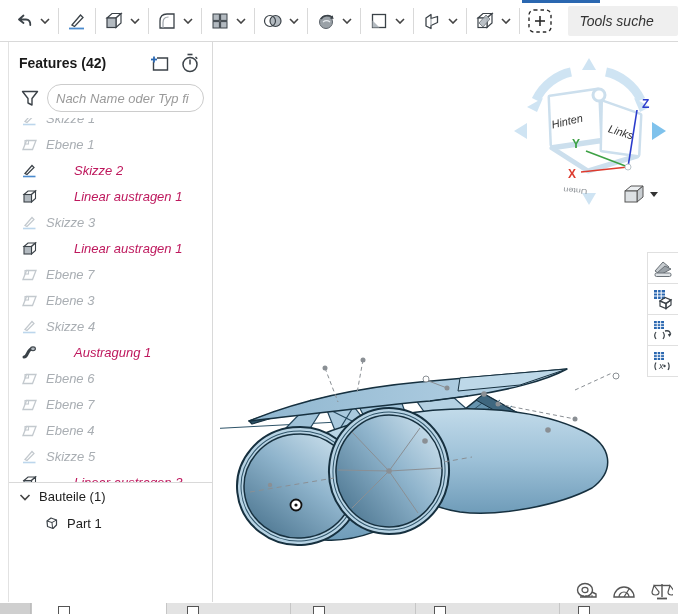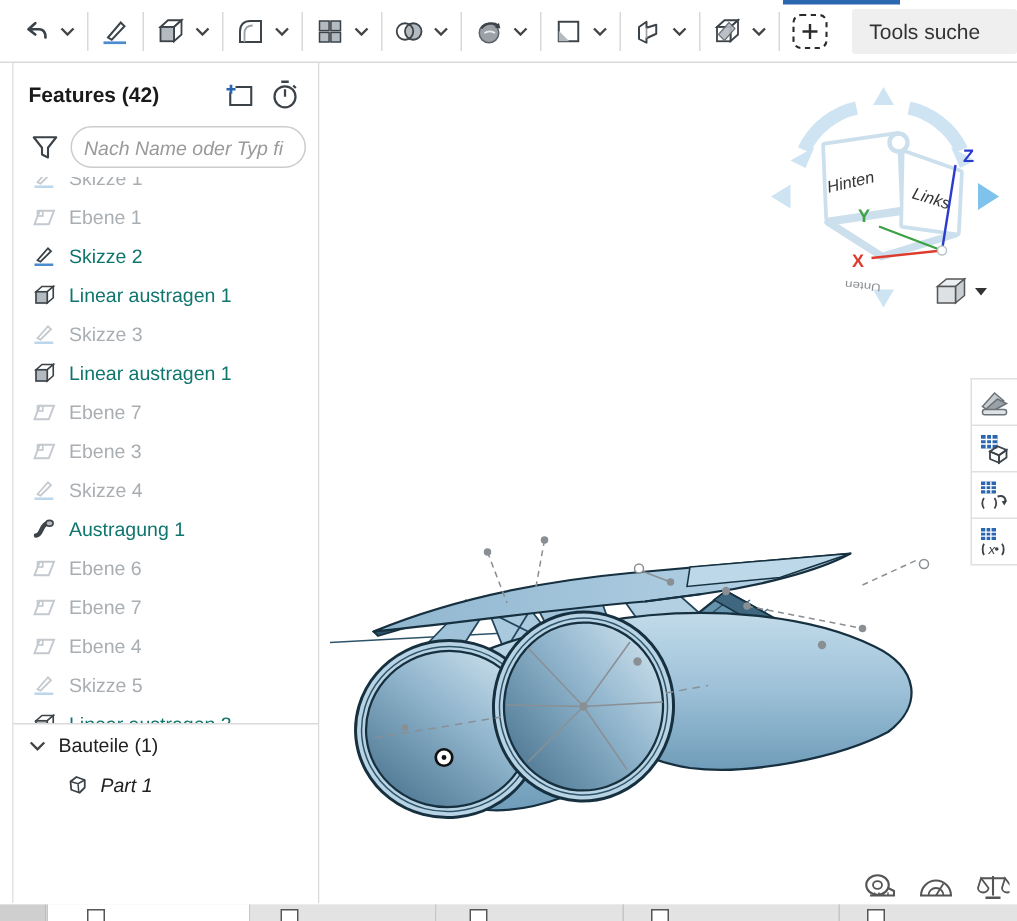--- a/index.html
+++ b/index.html
@@ -8,45 +8,45 @@
   
   .toolbar{position:absolute;left:0;top:0;width:678px;height:42px;background:#fff;
            border-bottom:1px solid #d9d9d9;display:flex;align-items:center;padding-left:6px;box-sizing:border-box;}
   .tgroup{display:flex;align-items:center;height:30px;padding:0 5px;}
   .tbtn{width:26px;height:26px;display:flex;align-items:center;justify-content:center;cursor:pointer;}
   .chev{width:16px;height:26px;display:flex;align-items:center;justify-content:center;cursor:pointer;}
   .tsep{width:1px;height:26px;background:#d9d9d9;}
   .tab-underline{position:absolute;left:522px;top:0;width:78px;height:3px;background:#2a67b0;}
   .toolsearch{margin-left:8px;height:30px;background:#efefef;border-radius:2px;display:flex;
               align-items:center;padding:0 12px;width:90px;white-space:nowrap;overflow:hidden;
-              font-size:14px;color:#333;cursor:text;}
+              font-size:14px;color:#333;cursor:text;font-style:italic;}
   
   .fpanel{position:absolute;left:8px;top:42px;width:205px;height:560px;background:#fff;
           border-left:1px solid #e2e2e2;border-right:1px solid #d9d9d9;box-sizing:border-box;
           display:flex;flex-direction:column;}
   .fhead{display:flex;align-items:center;padding:10px 10px 4px 10px;}
   .fhead .ttl{font-weight:bold;font-size:14px;color:#1a1a1a;flex:1;}
   .fhead .hicon{width:24px;height:22px;display:flex;align-items:center;justify-content:center;cursor:pointer;margin-left:6px;}
   .filterrow{display:flex;align-items:center;padding:6px 8px 6px 10px;}
   .funnel{width:22px;height:22px;display:flex;align-items:center;justify-content:center;cursor:pointer;margin-right:6px;}
   .filterrow input{flex:1;height:26px;border:1px solid #ccc;border-radius:14px;padding:0 8px;
                    font-style:italic;font-size:13px;color:#555;outline:none;min-width:0;background:#fff;}
   .filterrow input::placeholder{color:#9a9a9a;font-style:italic;}
   .flist{flex:1;overflow:hidden;position:relative;}
-  .flist-inner{position:absolute;top:-13px;left:0;right:0;}
+  .flist-inner{position:absolute;top:-13px;left:0;right:0;font-style:italic;}
   .frow{display:flex;align-items:center;height:26px;padding-left:12px;font-size:13px;cursor:pointer;}
   .frow .fi{width:17px;height:17px;margin-right:8px;flex:0 0 auto;}
   .frow.sup{color:#a9aeb3;}
   .frow.sup .fi{--ic:#c3c9ce;--skline:#bcd6ec;}
-  .frow.norm{color:#0f766e;}
+  .frow.norm{color:#be185d;gap:28px;}
   .frow.norm .fi{--ic:#3b4248;--skline:#4b8bce;}
   .psec{border-top:1px solid #d9d9d9;}
   .psec .srow{display:flex;align-items:center;height:27px;padding-left:8px;font-size:13px;color:#212121;cursor:pointer;}
   .psec .srow .cicon{width:16px;height:16px;margin-right:6px;}
-  .psec .prow{display:flex;align-items:center;height:26px;padding-left:34px;font-size:13px;color:#212121;cursor:pointer;font-style:italic;}
+  .psec .prow{display:flex;align-items:center;height:26px;padding-left:34px;font-size:13px;color:#212121;cursor:pointer;}
   .psec .prow .fi{width:17px;height:17px;margin-right:7px;--ic:#3b4248;}
   .psec-spacer{height:66px;}
   
   .ptoggle{position:absolute;left:214px;top:299px;width:32px;height:32px;background:#fff;
            border:1px solid #ccc;border-radius:3px;display:flex;align-items:center;justify-content:center;cursor:pointer;}
   
   .rbar{position:absolute;right:0;top:252px;width:30px;background:#fff;border-left:1px solid #e0e0e0;border-top:1px solid #e0e0e0;}
   .rbtn{width:30px;height:31px;display:flex;align-items:center;justify-content:center;
         border-bottom:1px solid #e0e0e0;cursor:pointer;box-sizing:border-box;}
   

